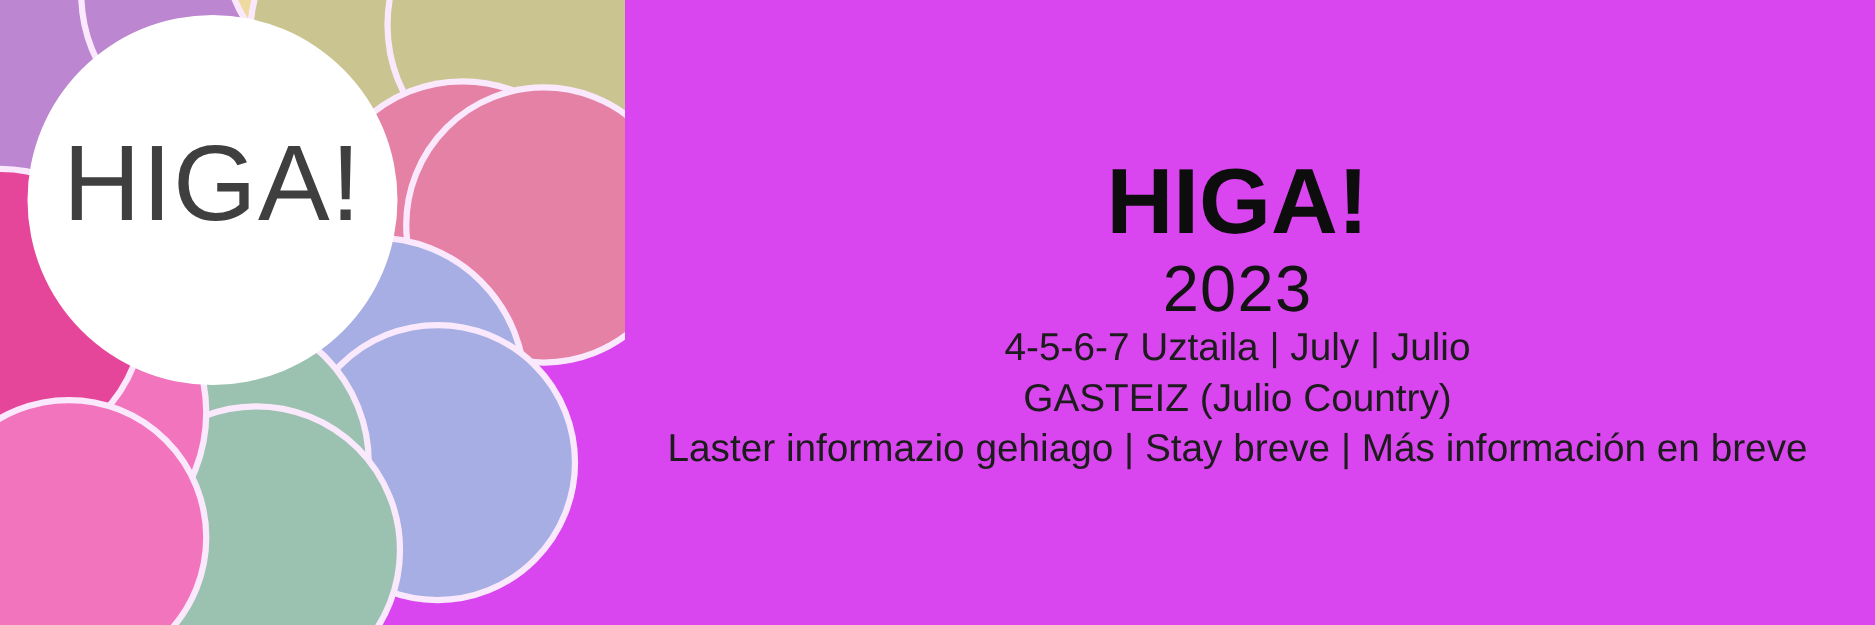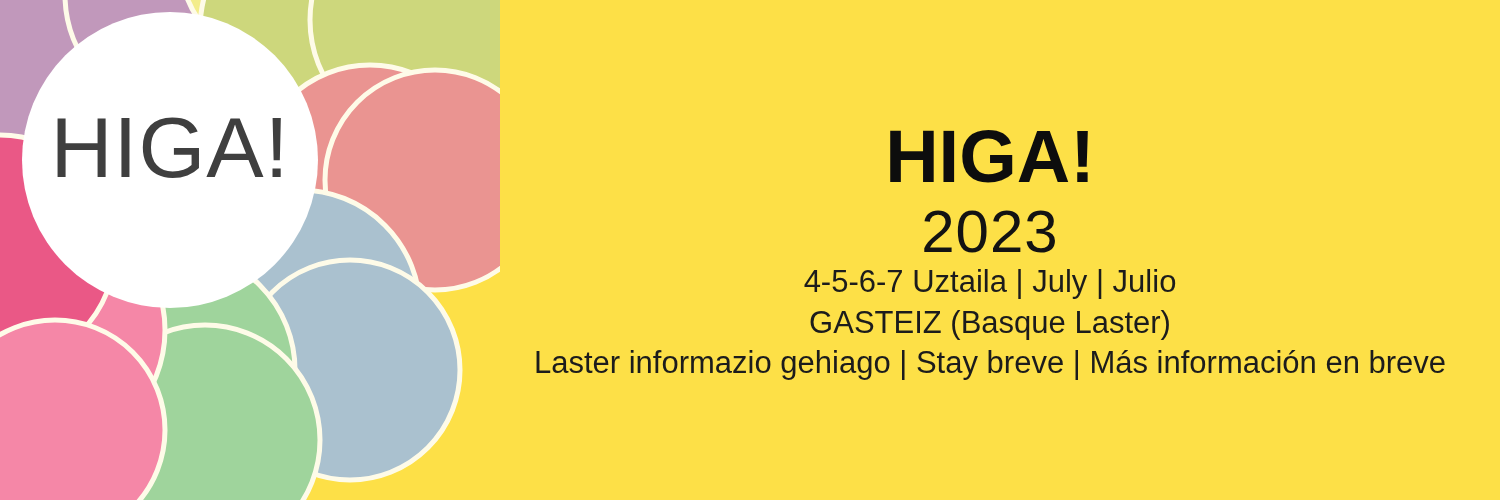--- a/index.html
+++ b/index.html
@@ -4,21 +4,21 @@
 <style>
   html, body {
     margin: 0;
     padding: 0;
     background: #ffffff;
   }
   #page {
     position: relative;
     width: 1500px;
     height: 500px;
-    background: #fde047;
+    background: #d946ef;
     overflow: hidden;
     font-family: "Liberation Sans", "DejaVu Sans", sans-serif;
   }
 
   
   #logo-graphic {
     position: absolute;
     left: 0;
     top: 0;
     width: 500px;
@@ -62,21 +62,21 @@
     font-size: 74px;
     font-weight: 700;
     letter-spacing: 0px;
     color: #0d0d0d;
     line-height: 1;
     margin: 0;
     padding-top: 4px;
   }
   .event-year {
     font-family: "Liberation Sans", "DejaVu Sans", sans-serif;
-    font-size: 60px;
+    font-size: 52px;
     font-weight: 400;
     color: #131313;
     line-height: 1;
     margin: 8px 0 0 0;
     letter-spacing: 1px;
   }
   .detail-lines {
   }
   .detail-line {
     font-family: "Liberation Sans", "DejaVu Sans", sans-serif;
@@ -126,19 +126,19 @@
   </div>
 
   <div id="info-block">
 
     <div class="event-title">HIGA!</div>
 
     <div class="event-year">2023</div>
 
     <div class="detail-lines">
       <div class="detail-line">4-5-6-7 Uztaila | July | Julio</div>
-      <div class="detail-line">GASTEIZ (Basque Laster)</div>
+      <div class="detail-line">GASTEIZ (Julio Country)</div>
       <div class="detail-line">Laster informazio gehiago | Stay breve | Más información en breve</div>
     </div>
 
   </div>
 
 </div>
 
 </body></html>

